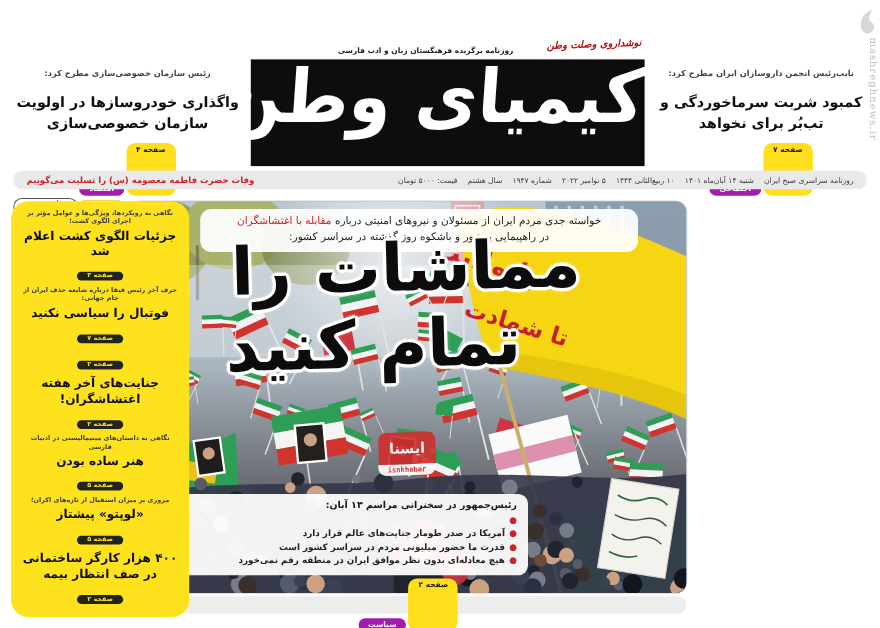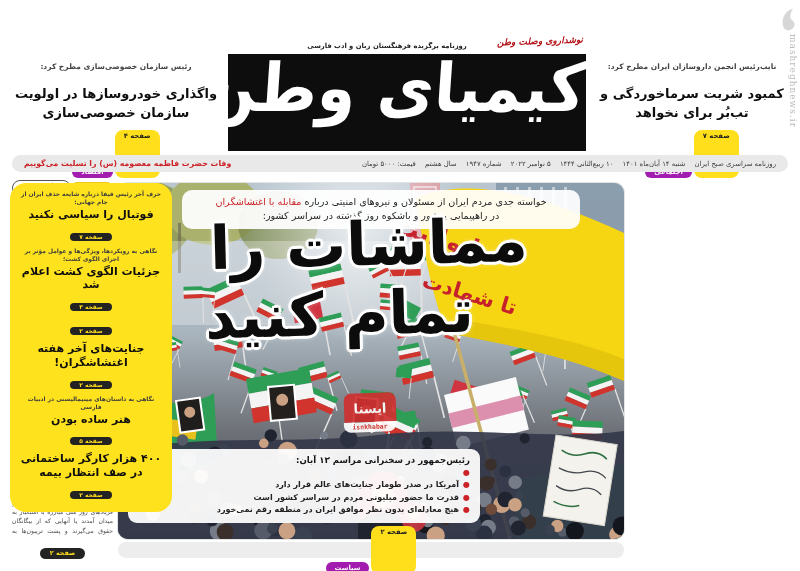--- a/index.html
+++ b/index.html
@@ -742,41 +742,46 @@
   <div class="photo-footer">
     <div class="badge2">
       <span class="pg">صفحه ۲</span>
       <span class="sec">سیاست</span>
     </div>
   </div>
 
   <aside class="sidebar">
     <div class="ybox">
       <div class="sb-item">
+        <div class="sb-kicker">نگاهی به رویکردها، ویژگی‌ها و عوامل مؤثر بر اجرای الگوی کشت؛</div>
+        <div class="sb-title">جزئیات الگوی کشت اعلام شد</div>
+        <div class="sb-badge"><span class="pill-dark">صفحه ۳</span></div>
+      </div>
+      <div class="sb-item">
         <div class="sb-kicker">حرف آخر رئیس فیفا درباره شایعه حذف ایران از جام جهانی:</div>
         <div class="sb-title">فوتبال را سیاسی نکنید</div>
         <div class="sb-badge"><span class="pill-dark">صفحه ۷</span></div>
-      </div>
-      <div class="sb-item">
-        <div class="sb-kicker">نگاهی به رویکردها، ویژگی‌ها و عوامل مؤثر بر اجرای الگوی کشت؛</div>
-        <div class="sb-title">جزئیات الگوی کشت اعلام شد</div>
-        <div class="sb-badge"><span class="pill-dark">صفحه ۳</span></div>
       </div>
       <div class="sb-item">
         <div class="sb-badge"><span class="pill-dark">صفحه ۲</span></div>
       </div>
       <div class="sb-item">
         <div class="sb-title">جنایت‌های آخر هفته اغتشاشگران!</div>
         <div class="sb-badge"><span class="pill-dark">صفحه ۲</span></div>
       </div>
       <div class="sb-item">
         <div class="sb-kicker">نگاهی به داستان‌های مینیمالیستی در ادبیات فارسی</div>
         <div class="sb-title">هنر ساده بودن</div>
         <div class="sb-badge"><span class="pill-dark">صفحه ۵</span></div>
       </div>
       <div class="sb-item">
+        <div class="sb-kicker">مروری بر میزان استقبال از تازه‌های اکران؛</div>
+        <div class="sb-title">«لوپتو» پیشتاز</div>
+        <div class="sb-badge"><span class="pill-dark">صفحه ۵</span></div>
+      </div>
+      <div class="sb-item">
         <div class="sb-title">۴۰۰ هزار کارگر ساختمانی در صف انتظار بیمه</div>
         <div class="sb-badge"><span class="pill-dark">صفحه ۲</span></div>
       </div>
     </div>
 
   </aside>
 </div>
 
 </body></html>

